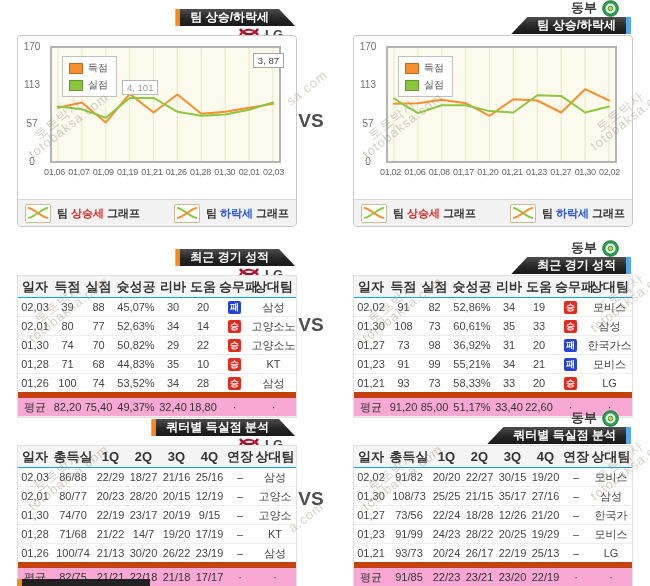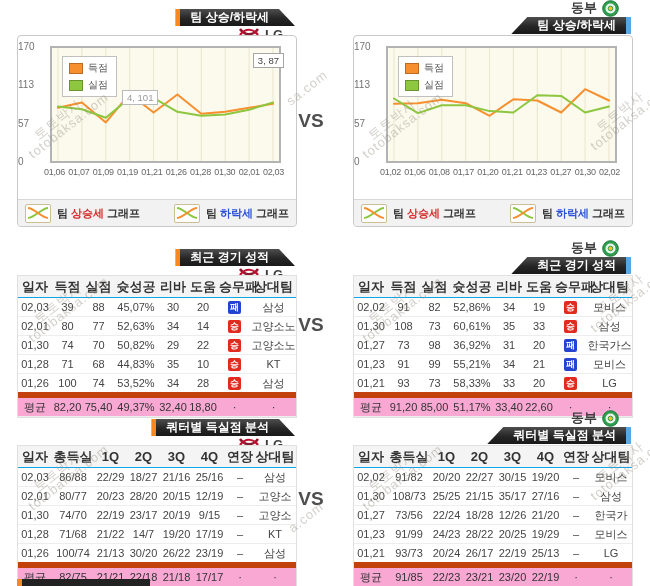--- a/index.html
+++ b/index.html
@@ -14,21 +14,21 @@
   .tab.tab-left{padding:0 26px 0 10px;border-left:5px solid #f6881f;
        clip-path:polygon(0 0,calc(100% - 16px) 0,100% 100%,0 100%);}
   .tab.tab-right{padding:0 10px 0 26px;border-right:5px solid #58a7e5;
        clip-path:polygon(16px 0,100% 0,100% 100%,0 100%);}
   .team-label{display:flex;align-items:center;gap:5px;font-size:13px;font-weight:bold;color:#3c3c3c;}
   .tabrow .team-label{margin:0 12px;}
 
   
   .chart-panel{position:absolute;width:278px;height:190px;border:1px solid #c9c9c9;border-radius:4px;background:#fff;}
   .yticks{position:absolute;left:0;top:5px;width:28px;height:126px;display:flex;flex-direction:column;
-          justify-content:space-between;align-items:flex-start;font-size:10px;color:#737373;}
+          justify-content:space-between;align-items:center;font-size:10px;color:#737373;}
   .chart-frame{position:absolute;left:32px;top:10px;width:227px;height:113px;border:2px solid #b3b3b3;background:#fcfaec;}
   .chart-frame svg{display:block;}
   .xlabels{position:absolute;left:26px;top:131px;width:240px;display:flex;justify-content:space-between;
            font-size:9px;color:#666;letter-spacing:-0.3px;}
   .chart-legend{position:absolute;left:44px;top:20px;background:rgba(255,255,255,.96);border:1px solid #c0c0c0;
                 padding:4px 8px 4px 6px;display:flex;flex-direction:column;gap:3px;z-index:2;}
   .chart-legend .lrow{display:flex;align-items:center;gap:5px;font-size:10px;color:#555;}
   .swatch{width:12px;height:9px;border:1px solid rgba(0,0,0,.25);display:inline-block;}
   .swatch.orange{background:#f78f2e;}
   .swatch.green{background:#8dc63f;}
@@ -147,21 +147,21 @@
       <div class="lrow">
         <span class="swatch orange"></span>
         <span>득점</span>
       </div>
       <div class="lrow">
         <span class="swatch green"></span>
         <span>실점</span>
       </div>
     </div>
     <div class="tooltip" style="right:12px;top:17px;">3, 87</div>
-    <div class="tooltip muted" style="left:104px;top:54px;">4, 101</div>
+    <div class="tooltip muted" style="left:104px;top:44px;">4, 101</div>
     <div class="xlabels">
         <span>01,06</span>
         <span>01,07</span>
         <span>01,09</span>
         <span>01,19</span>
         <span>01,21</span>
         <span>01,26</span>
         <span>01,28</span>
         <span>01,30</span>
         <span>02,01</span>

